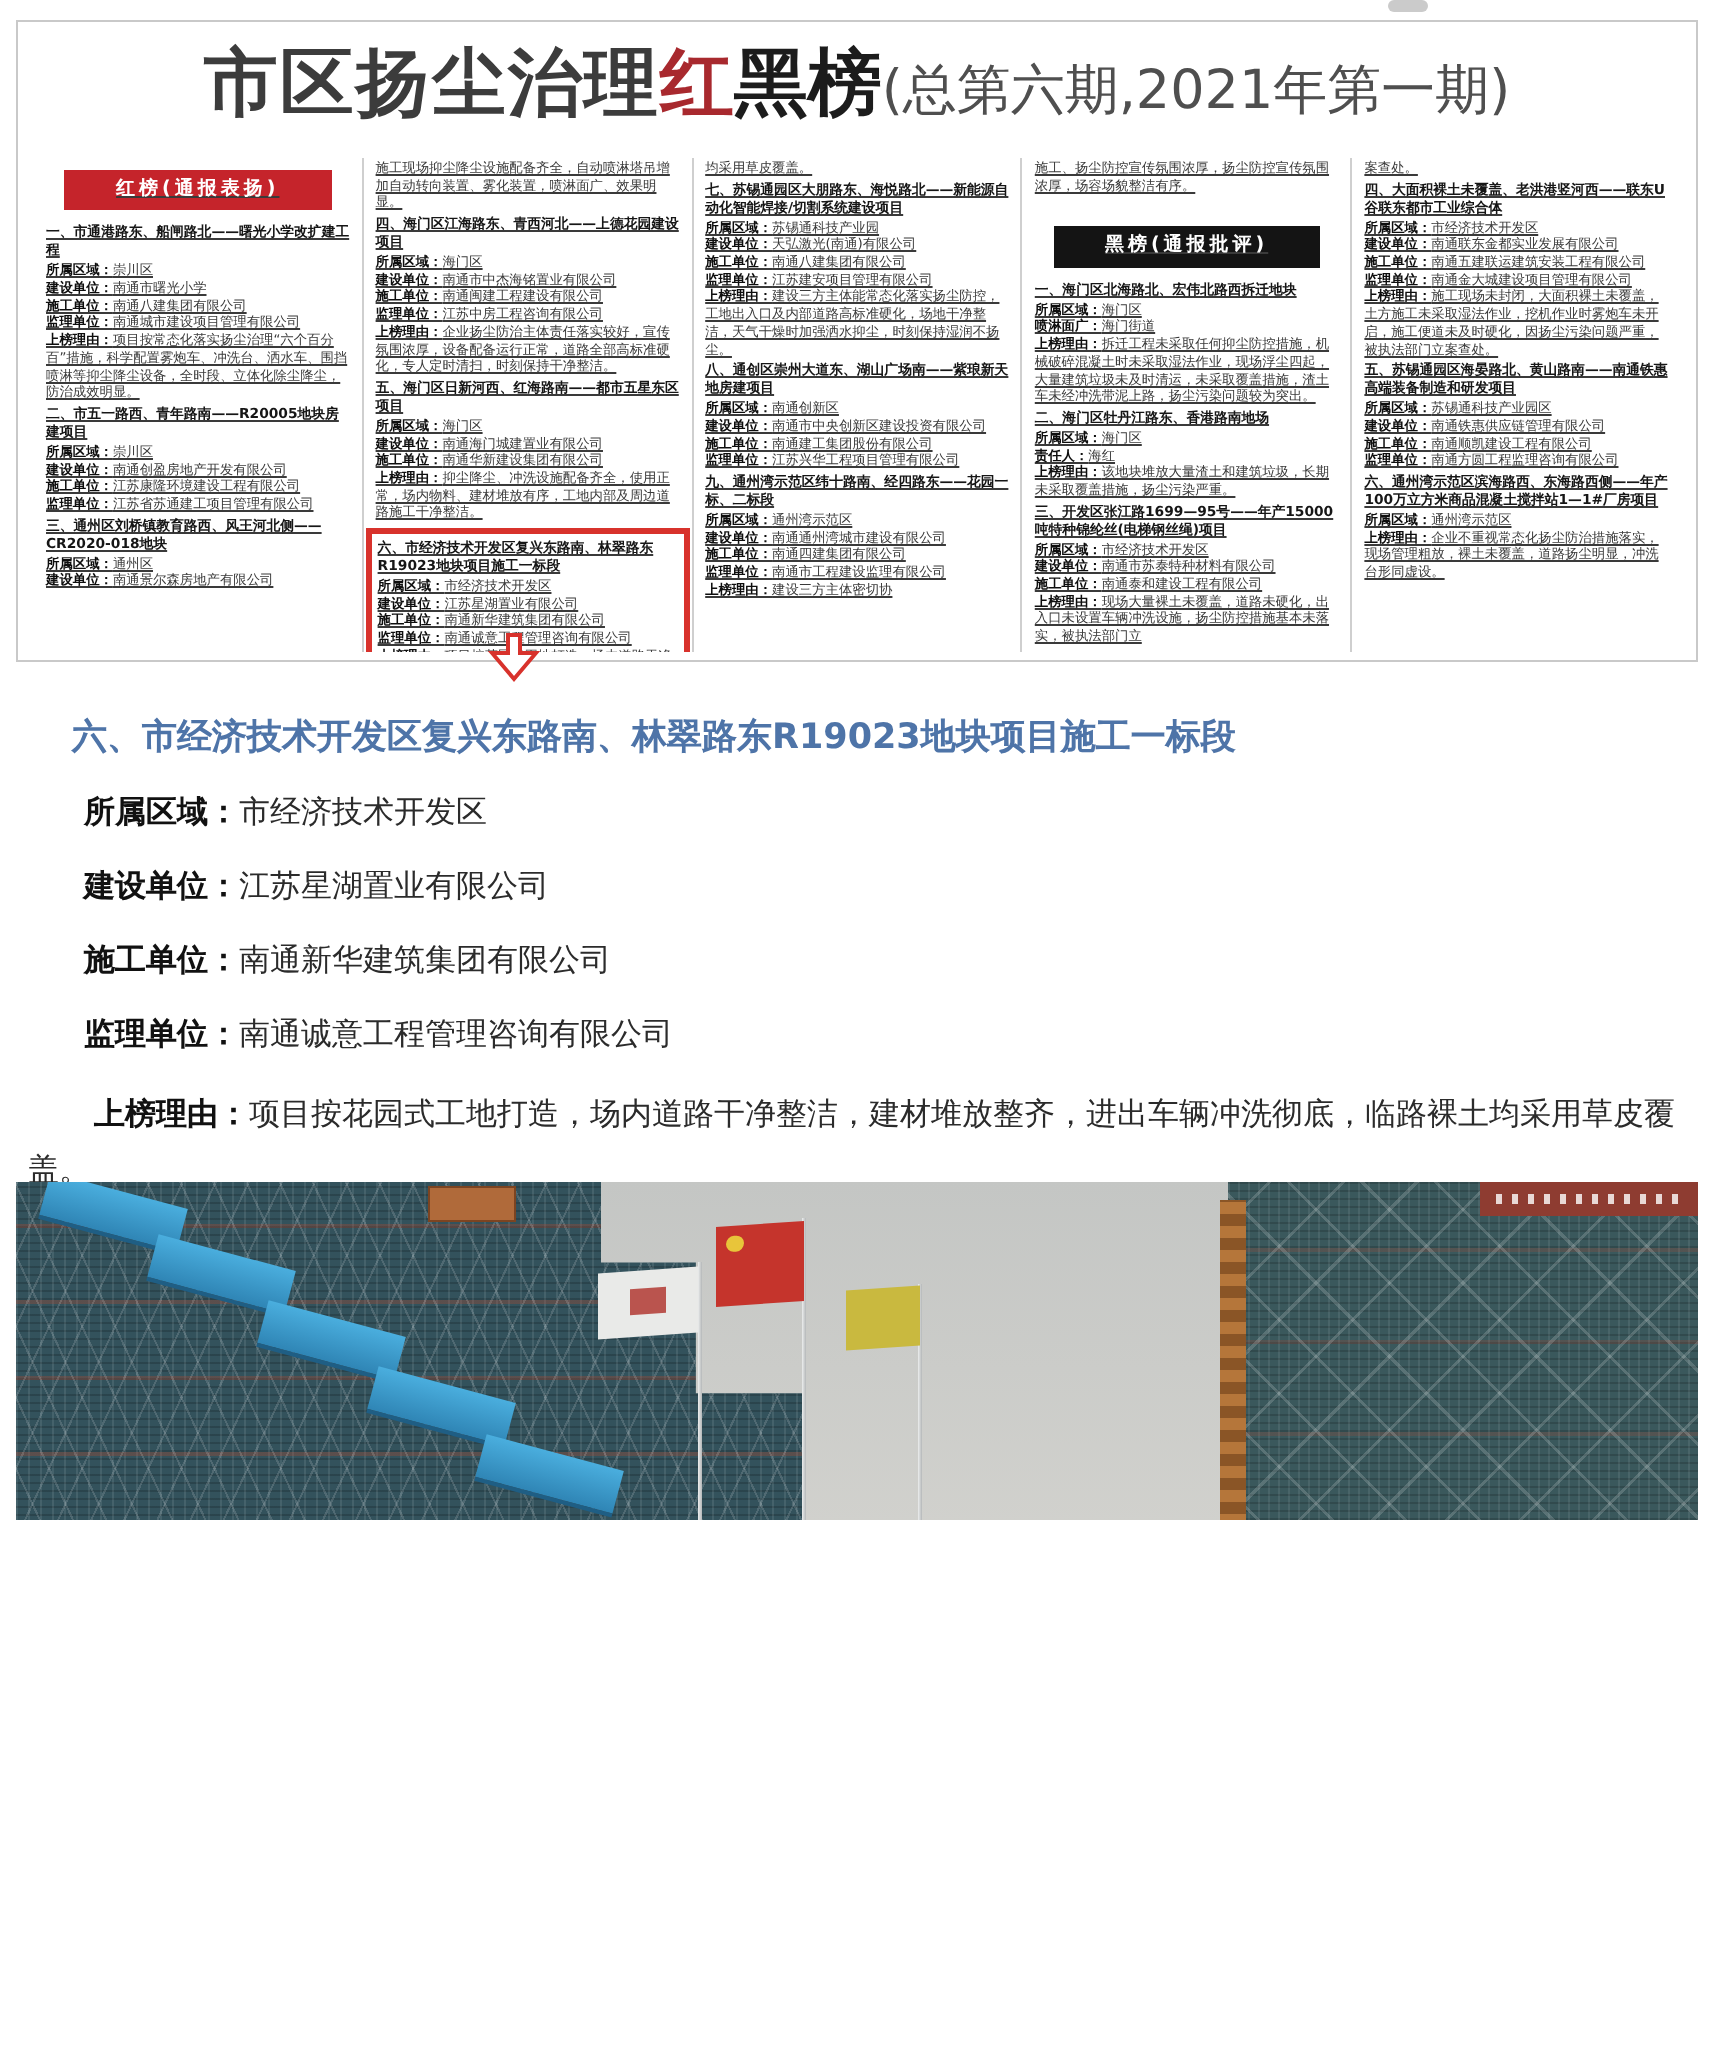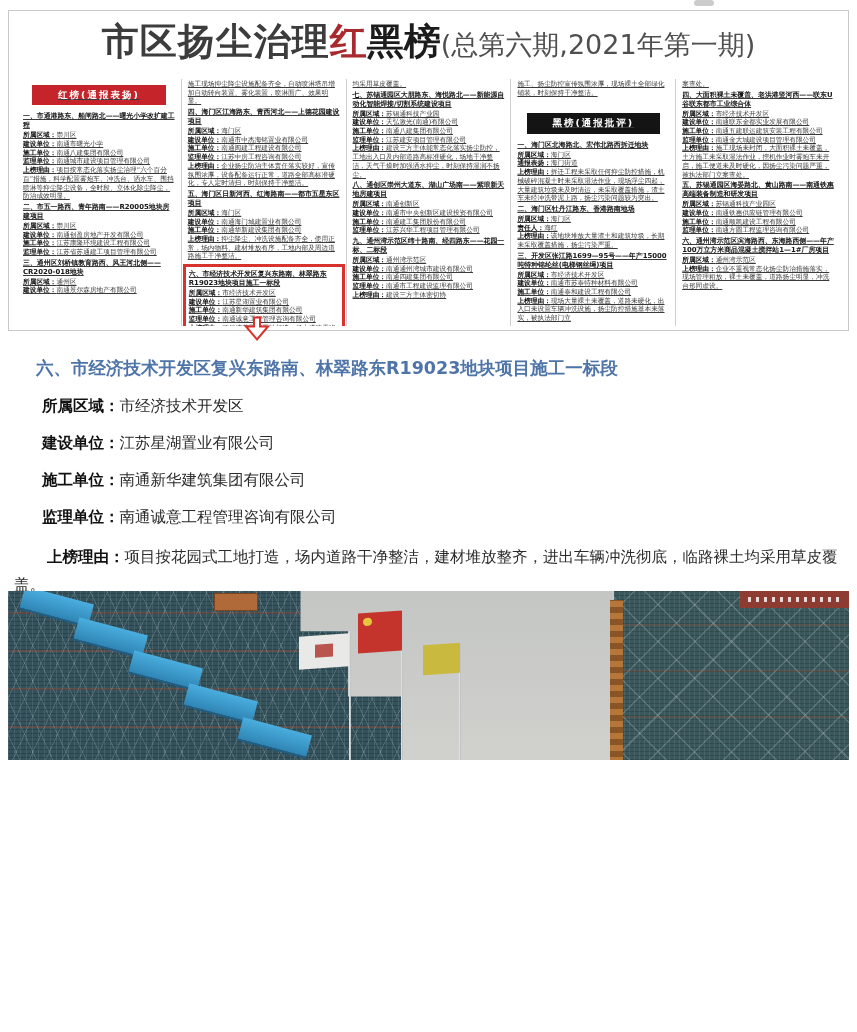--- a/index.html
+++ b/index.html
@@ -220,25 +220,25 @@
           <div class="np-f"><b>施工单位：</b>南通建工集团股份有限公司</div>
           <div class="np-f"><b>监理单位：</b>江苏兴华工程项目管理有限公司</div>
           <div class="np-h">九、通州湾示范区纬十路南、经四路东——花园一标、二标段</div>
           <div class="np-f"><b>所属区域：</b>通州湾示范区</div>
           <div class="np-f"><b>建设单位：</b>南通通州湾城市建设有限公司</div>
           <div class="np-f"><b>施工单位：</b>南通四建集团有限公司</div>
           <div class="np-f"><b>监理单位：</b>南通市工程建设监理有限公司</div>
           <div class="np-f"><b>上榜理由：</b>建设三方主体密切协</div>
         </div>
         <div class="np-col">
-          <div class="np-p">施工、扬尘防控宣传氛围浓厚，现场裸土全部绿化铺装，时刻保持干净整洁。</div>
+          <div class="np-p">施工、扬尘防控宣传氛围浓厚，扬尘防控宣传氛围浓厚，场容场貌整洁有序。</div>
           <div class="np-badge np-badge-black">黑榜(通报批评)</div>
           <div class="np-h">一、海门区北海路北、宏伟北路西拆迁地块</div>
           <div class="np-f"><b>所属区域：</b>海门区</div>
-          <div class="np-f"><b>通报表扬：</b>海门街道</div>
+          <div class="np-f"><b>喷淋面广：</b>海门街道</div>
           <div class="np-f"><b>上榜理由：</b>拆迁工程未采取任何抑尘防控措施，机械破碎混凝土时未采取湿法作业，现场浮尘四起，大量建筑垃圾未及时清运，未采取覆盖措施，渣土车未经冲洗带泥上路，扬尘污染问题较为突出。</div>
           <div class="np-h">二、海门区牡丹江路东、香港路南地场</div>
           <div class="np-f"><b>所属区域：</b>海门区</div>
           <div class="np-f"><b>责任人：</b>海红</div>
           <div class="np-f"><b>上榜理由：</b>该地块堆放大量渣土和建筑垃圾，长期未采取覆盖措施，扬尘污染严重。</div>
           <div class="np-h">三、开发区张江路1699—95号——年产15000吨特种锦纶丝(电梯钢丝绳)项目</div>
           <div class="np-f"><b>所属区域：</b>市经济技术开发区</div>
           <div class="np-f"><b>建设单位：</b>南通市苏泰特种材料有限公司</div>
           <div class="np-f"><b>施工单位：</b>南通泰和建设工程有限公司</div>
           <div class="np-f"><b>上榜理由：</b>现场大量裸土未覆盖，道路未硬化，出入口未设置车辆冲洗设施，扬尘防控措施基本未落实，被执法部门立</div>

